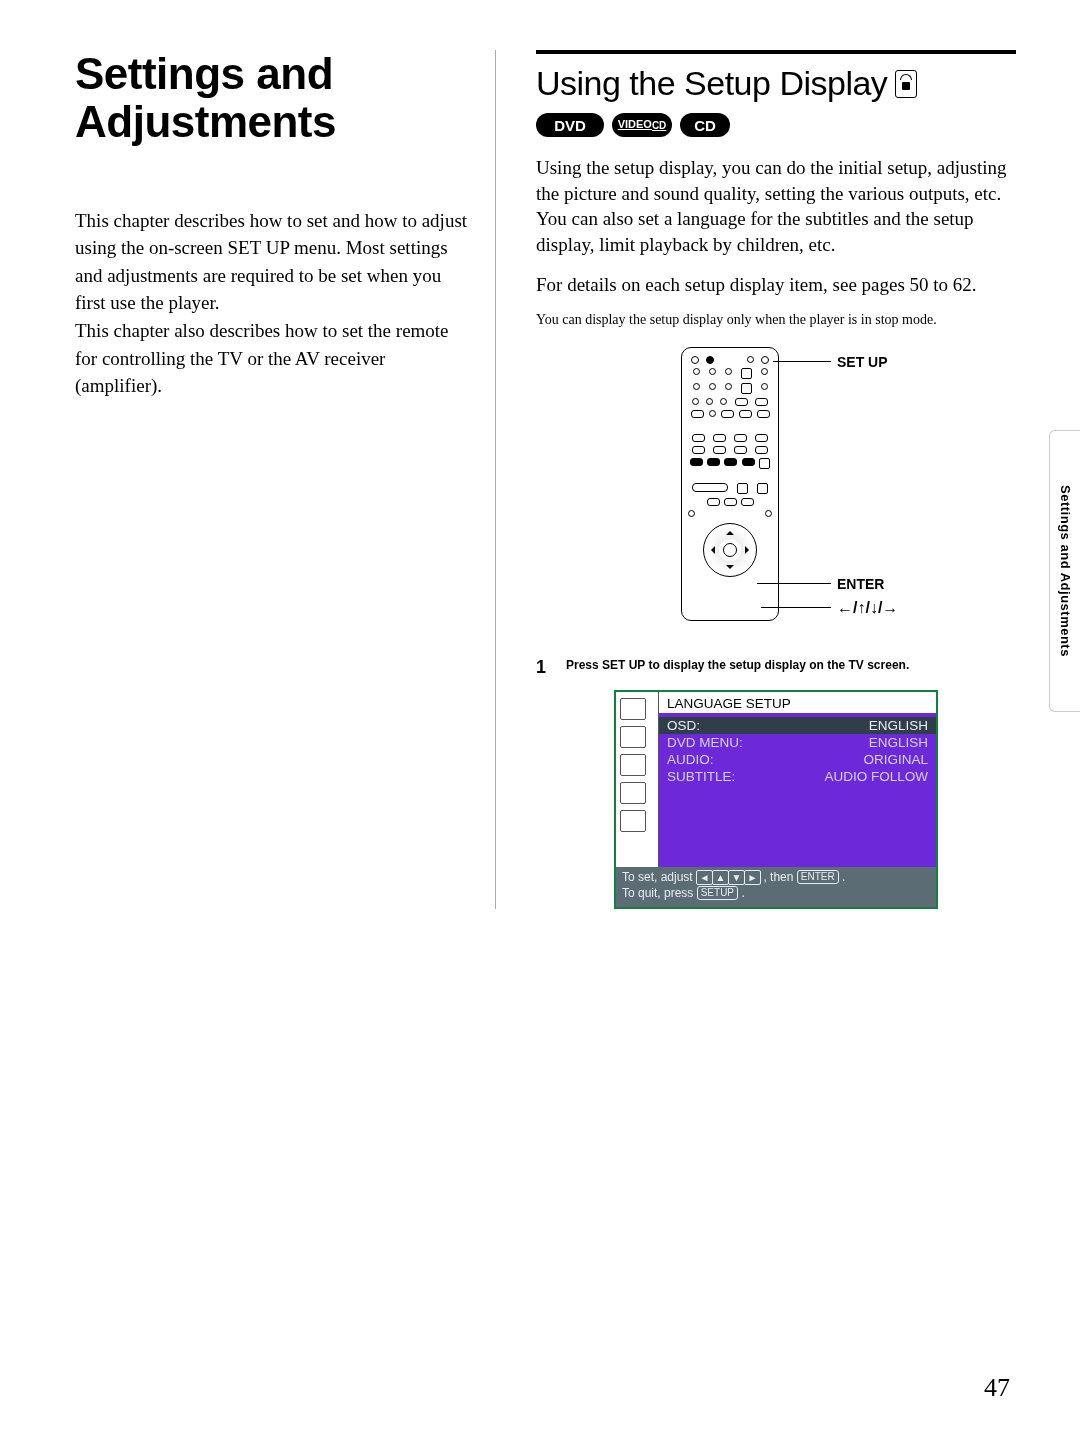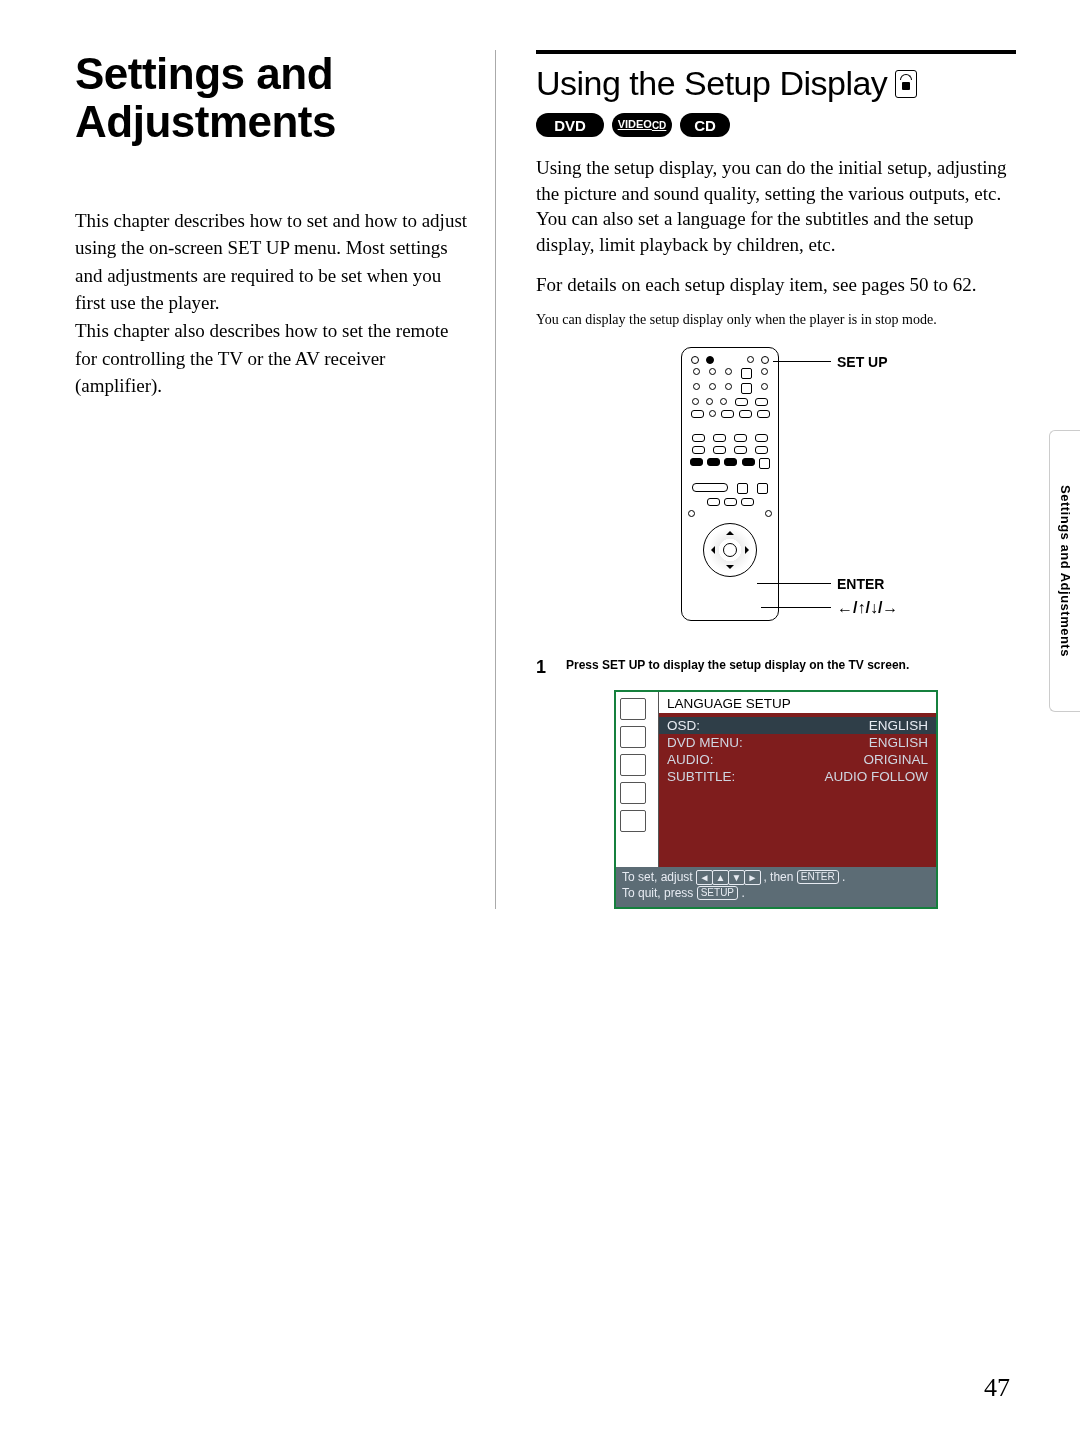--- a/index.html
+++ b/index.html
@@ -202,21 +202,21 @@
   }
   .tv-tab {
     width:24px; height:20px; border:1px solid #555; border-radius:2px;
   }
   .tv-main { flex:1; }
   .tv-title {
     padding:4px 8px 2px;
     color:#000; font-size:13.5px;
   }
   .tv-panel {
-    background:#7f1d1d;
+    background:#6d28d9;
     color:#cfd5e0;
     padding: 4px 8px 50px 8px;
     min-height: 100px;
   }
   .tv-row { display:flex; justify-content:space-between; padding:1px 0;}
   .tv-row.hl { background:#2f3e48; color:#e7ebf2; margin:0 -8px; padding:1px 8px;}
   .tv-foot {
     background:#5c6c75; color:#e7ebf2;
     font-size:12px;
     padding:3px 6px 5px;

